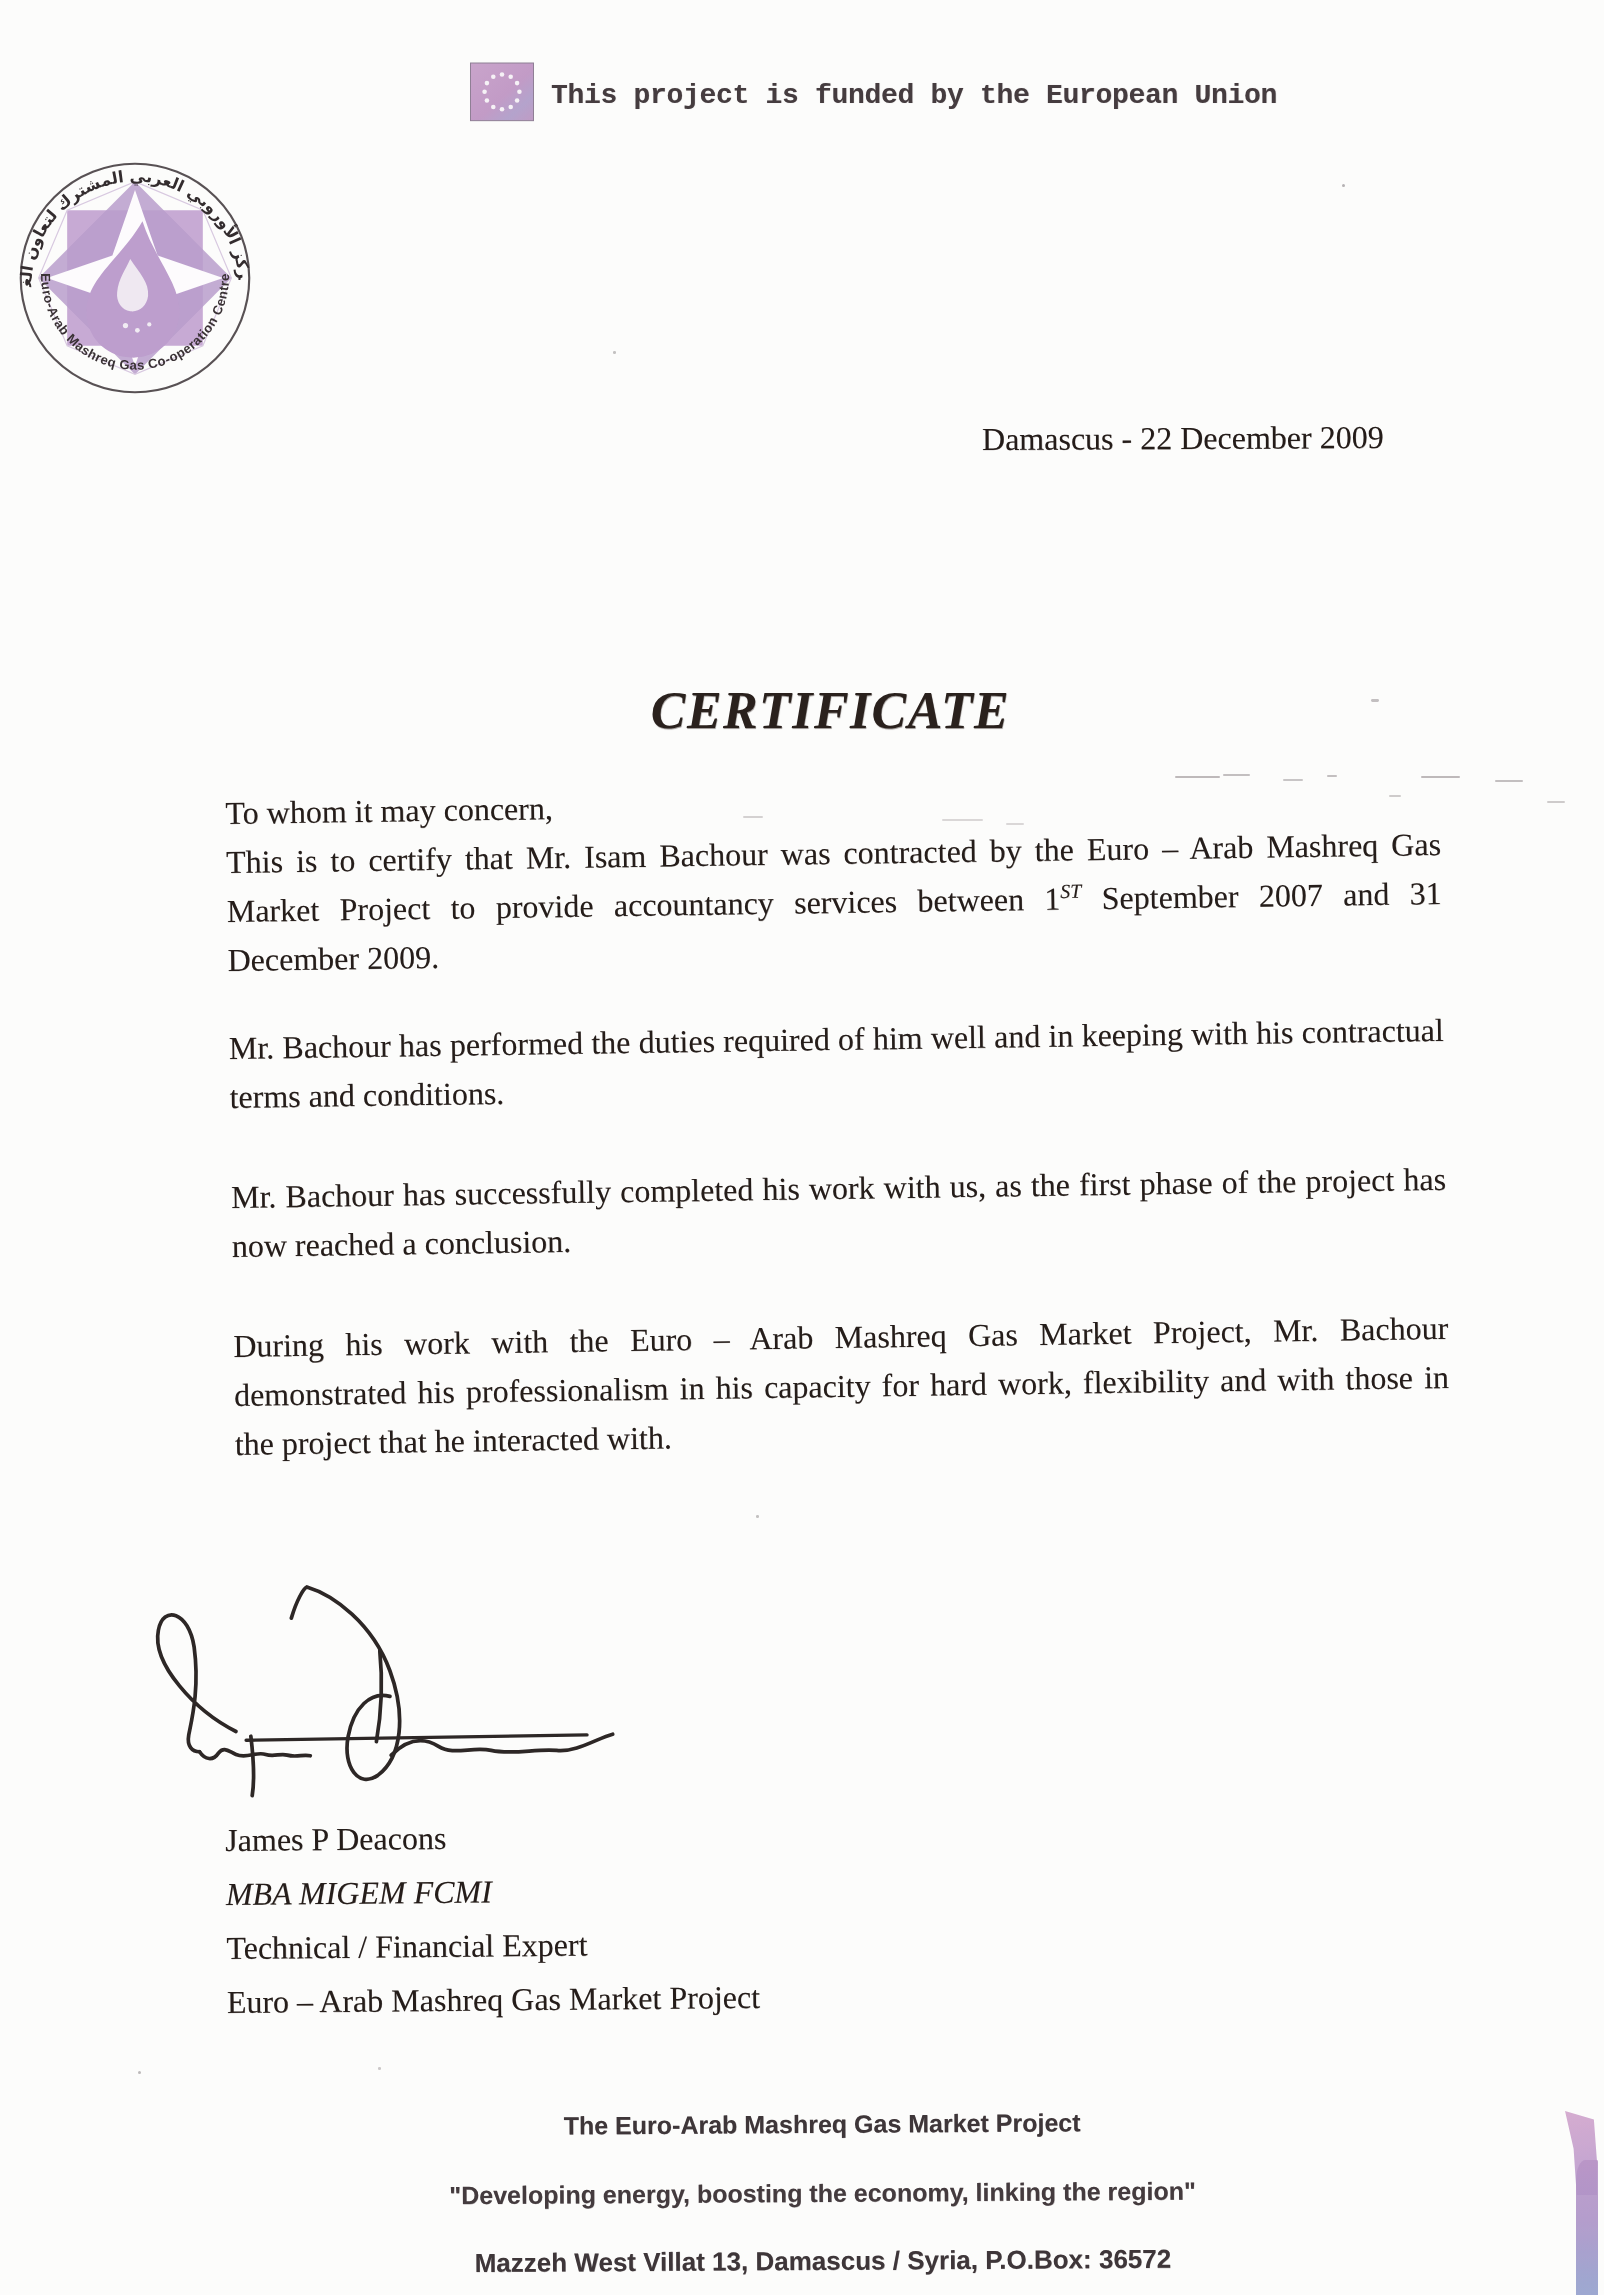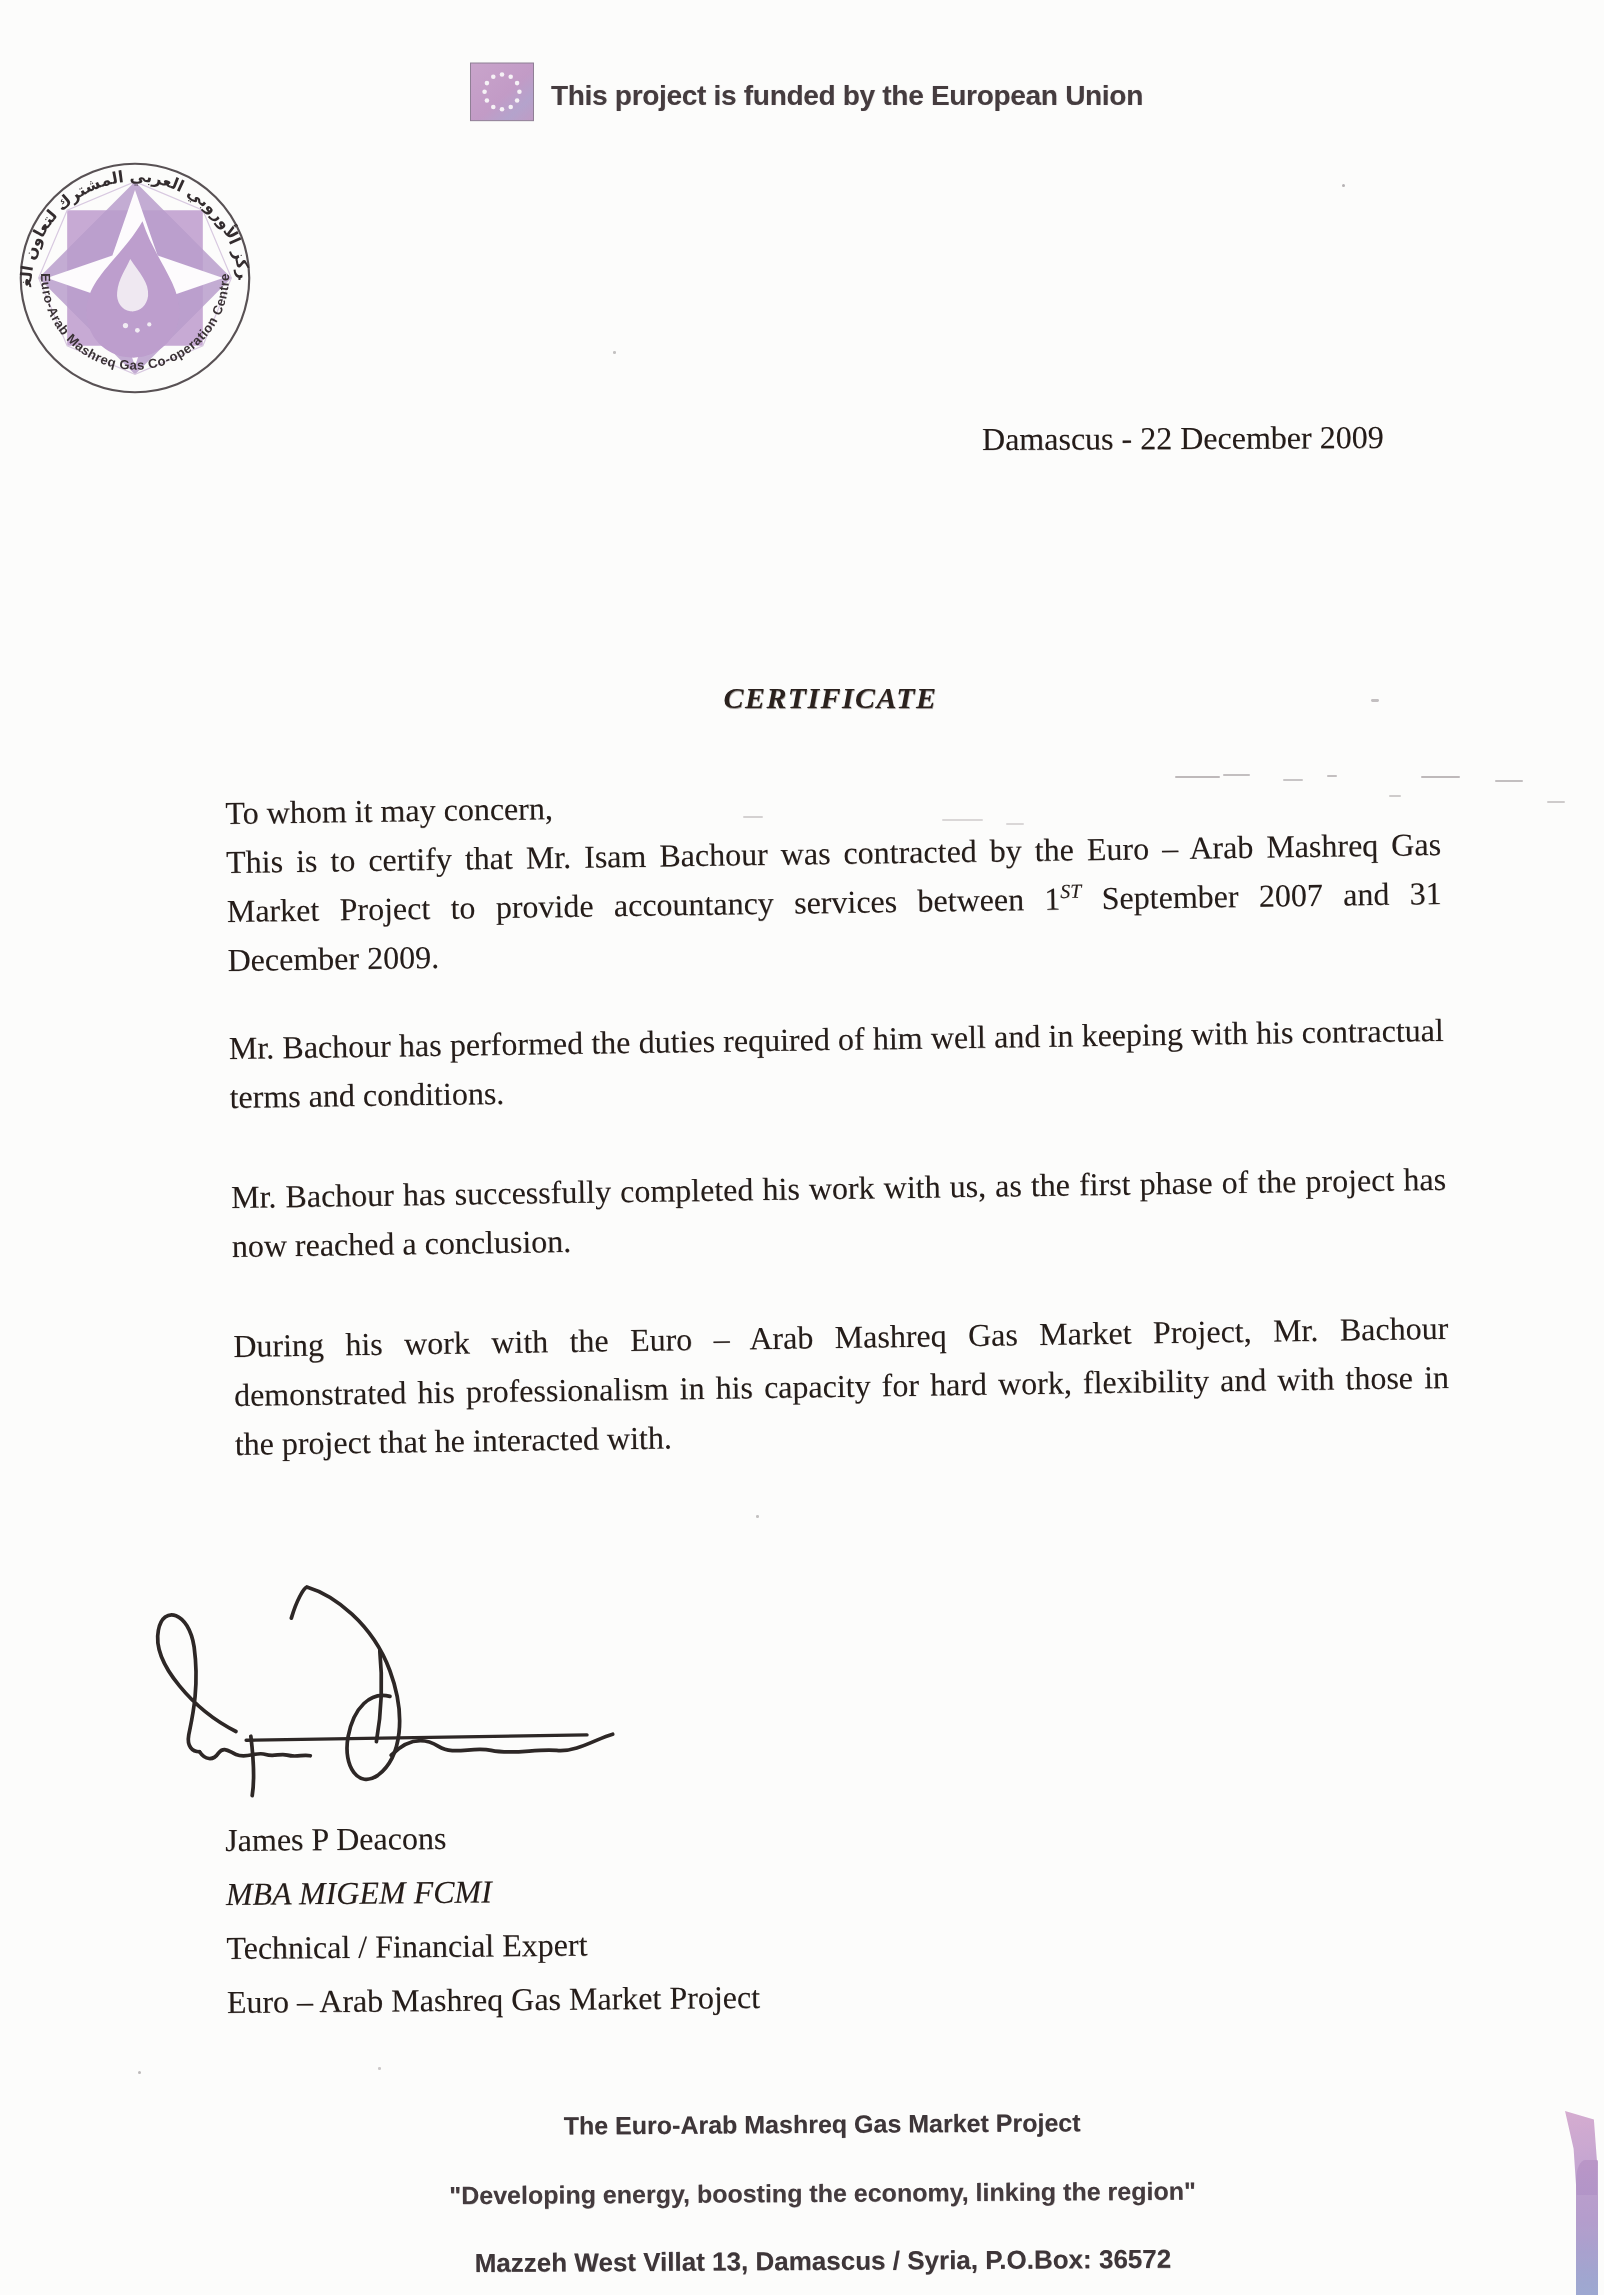--- a/index.html
+++ b/index.html
@@ -11,40 +11,40 @@
     font-family:"Liberation Serif", serif;
     color:#251d1a;
   }
   
   .funding-banner{
     position:absolute;left:468px;top:61px;
     display:flex;align-items:center;gap:15px;
   }
   .eu-flag{width:68px;height:63px;display:block;filter:blur(0.3px);}
   .funding-text{
-    font-family:Liberation Sans, sans-serif;
+    font-family:Liberation Mono, monospace;
     font-size:28px;font-weight:700;color:#453c3f;
     letter-spacing:-0.3px;
     text-shadow:0.3px 0.3px 0.7px rgba(60,50,55,.35);
     margin-top:6px;
   }
   
   .org-logo{position:absolute;left:16px;top:159px;width:238px;height:238px;filter:blur(0.2px);}
   
   .dateline{
     position:absolute;left:982px;top:420px;
     font-size:32px;color:#241c19;
     transform:rotate(-.3deg);
     text-shadow:0.3px 0.3px 0.5px rgba(40,28,24,.4);
   }
   
   .cert-title{
     position:absolute;left:0;top:681px;width:1604px;
     text-align:center;padding-left:57px;box-sizing:border-box;
-    font-size:30px;font-weight:700;font-style:italic;
+    font-size:52px;font-weight:700;font-style:italic;
     letter-spacing:1.4px;color:#2a211d;
     text-shadow:0.5px 0.5px 0.7px rgba(40,28,24,.45);
   }
   
   .letter-body{
     position:absolute;left:225px;top:789px;width:1215px;
     font-size:32px;line-height:49px;
     transform:rotate(-.85deg);transform-origin:0 0;
     text-shadow:0.3px 0.3px 0.5px rgba(40,28,24,.38);
   }

